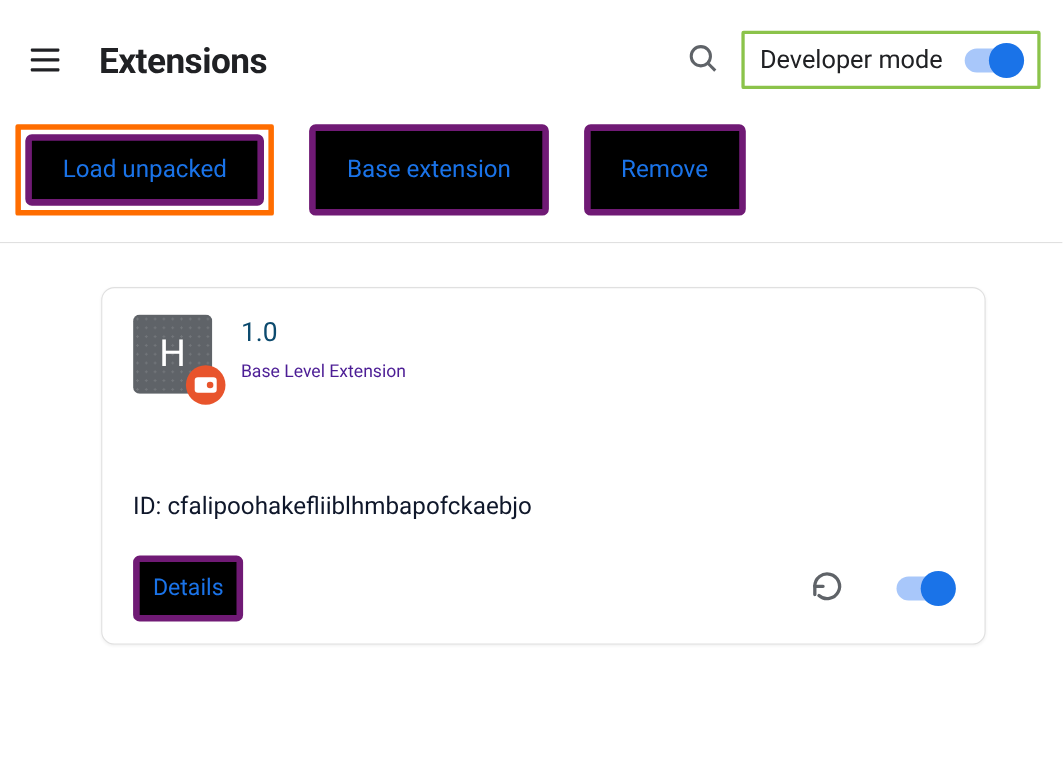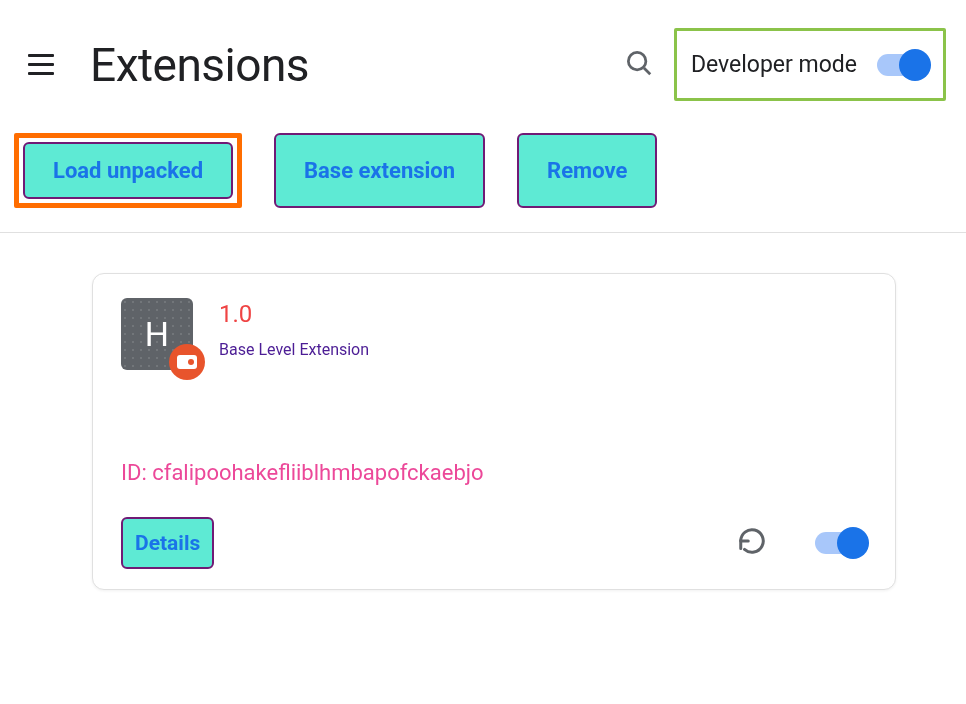--- a/index.html
+++ b/index.html
@@ -30,35 +30,35 @@
       margin-right: 30px;
     }
     .menu-icon span {
       display: block;
       height: 3px;
       background: #202124;
       width: 26px;
       border-radius: 1px;
     }
     .page-title {
-      font-size: 46px;
-      font-weight: 400;
+      font-size: 32px;
+      font-weight: 700;
       color: #202124;
       flex: 1;
       letter-spacing: -0.5px;
     }
     .search-icon {
       margin-right: 20px;
       cursor: pointer;
     }
     .dev-mode-box {
       display: flex;
       align-items: center;
       border: 3px solid #8bc34a;
-      padding: 20px 14px;
+      padding: 10px 14px;
       border-radius: 2px;
       gap: 20px;
     }
     .dev-mode-label {
       font-size: 23px;
       color: #202124;
       font-weight: 400;
     }
     .toggle {
       position: relative;
@@ -78,25 +78,25 @@
       background: #1a73e8;
       border-radius: 50%;
     }
     .toolbar {
       display: flex;
       gap: 32px;
       padding: 12px 14px 24px 14px;
       border-bottom: 1px solid #e0e0e0;
     }
     .btn {
-      border: 2px solid #701a75;
-      background: #5eead4;
+      border: 6px solid #701a75;
+      background: #000000;
       color: #1a73e8;
       font-size: 22px;
-      font-weight: 700;
+      font-weight: 400;
       padding: 14px 28px;
       border-radius: 6px;
       cursor: pointer;
       font-family: inherit;
     }
     .highlight-orange {
       border: 5px solid #ff6d00;
       padding: 4px;
       display: inline-block;
       border-radius: 2px;
@@ -178,31 +178,31 @@
       gap: 14px;
       margin-bottom: 12px;
     }
     .ext-name {
       font-size: 24px;
       color: #202124;
       font-weight: 400;
     }
     .ext-version {
       font-size: 24px;
-      color: #ef4444;
+      color: #0c4a6e;
       font-weight: 400;
     }
     .ext-desc {
       font-size: 16px;
       color: #4c1d95;
       font-weight: 400;
     }
     .ext-id {
       font-size: 22px;
-      color: #ec4899;
+      color: #0f172a;
       margin-left: 0;
       margin-bottom: 32px;
     }
     .card-bottom {
       display: flex;
       align-items: center;
       gap: 18px;
     }
     .card-bottom .btn {
       font-size: 21px;

